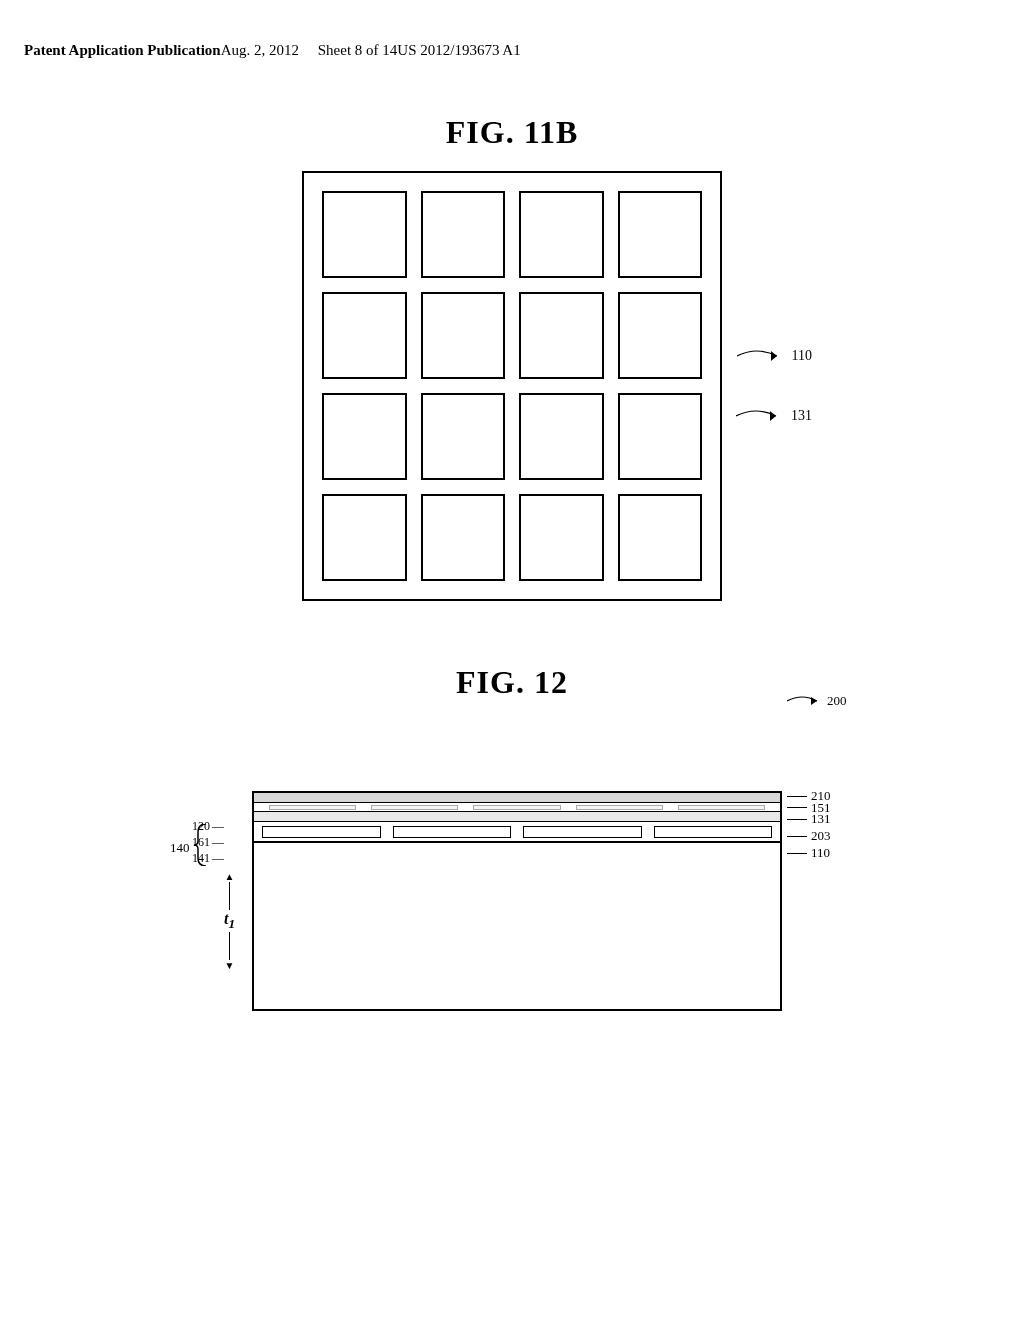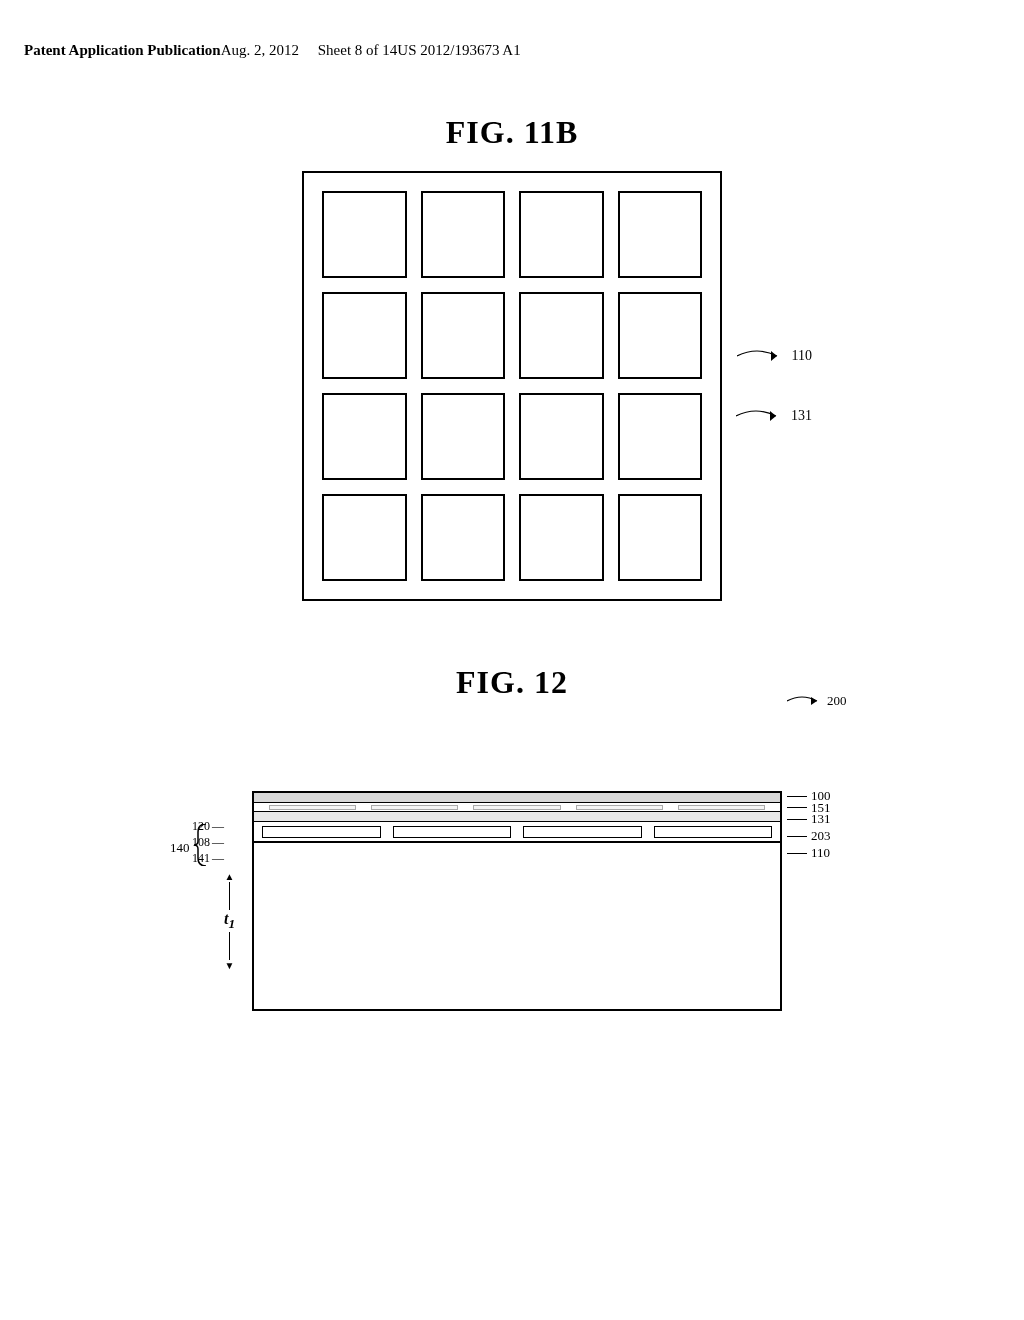--- a/index.html
+++ b/index.html
@@ -146,21 +146,21 @@
 
   <div style="position:relative; width:700px; margin-top:10px; margin-bottom:40px;">
 
     <div style="position:absolute; left:30px; top:88px;">
 
       <div style="font-size:12px; margin-bottom:1px; display:flex; align-items:center;">
         <span style="font-size:12px;">120</span>
         <span style="margin-left:2px;">—</span>
       </div>
       <div style="font-size:12px; margin-bottom:1px; display:flex; align-items:center;">
-        <span style="font-size:12px;">108</span>
+        <span style="font-size:12px;">161</span>
         <span style="margin-left:2px;">—</span>
       </div>
       <div style="font-size:12px; display:flex; align-items:flex-start;">
         <span style="font-size:12px;">141</span>
         <span style="margin-left:2px;">—</span>
       </div>
     </div>
 
     <div style="position:absolute; left:8px; top:93px; display:flex; align-items:center; height:42px;">
       <span style="font-size:13px; margin-right:2px;margin-top:6px;">140</span>
@@ -203,21 +203,21 @@
       </div>
 
       <div style="position:absolute; top:49px; left:0; right:0; height:1px; background:#000;"></div>
 
       <div style="position:absolute; top:50px; left:0; right:0; bottom:0; background:#fff;"></div>
     </div>
 
     <div style="position:absolute; left:625px; top:60px;">
       <div style="display:flex; align-items:center; margin-bottom:2px; height:10px;">
         <div style="width:20px; height:1px; background:#000; margin-right:4px;"></div>
-        <span style="font-size:13px;">100</span>
+        <span style="font-size:13px;">210</span>
       </div>
       <div style="display:flex; align-items:center; margin-bottom:2px; height:9px;">
         <div style="width:20px; height:1px; background:#000; margin-right:4px;"></div>
         <span style="font-size:13px;text-align:right;">151</span>
       </div>
       <div style="display:flex; align-items:center; margin-bottom:2px; height:10px;">
         <div style="width:20px; height:1px; background:#000; margin-right:4px;"></div>
         <span style="font-size:13px;">131</span>
       </div>
       <div style="display:flex; align-items:center; margin-bottom:2px; height:20px;">

